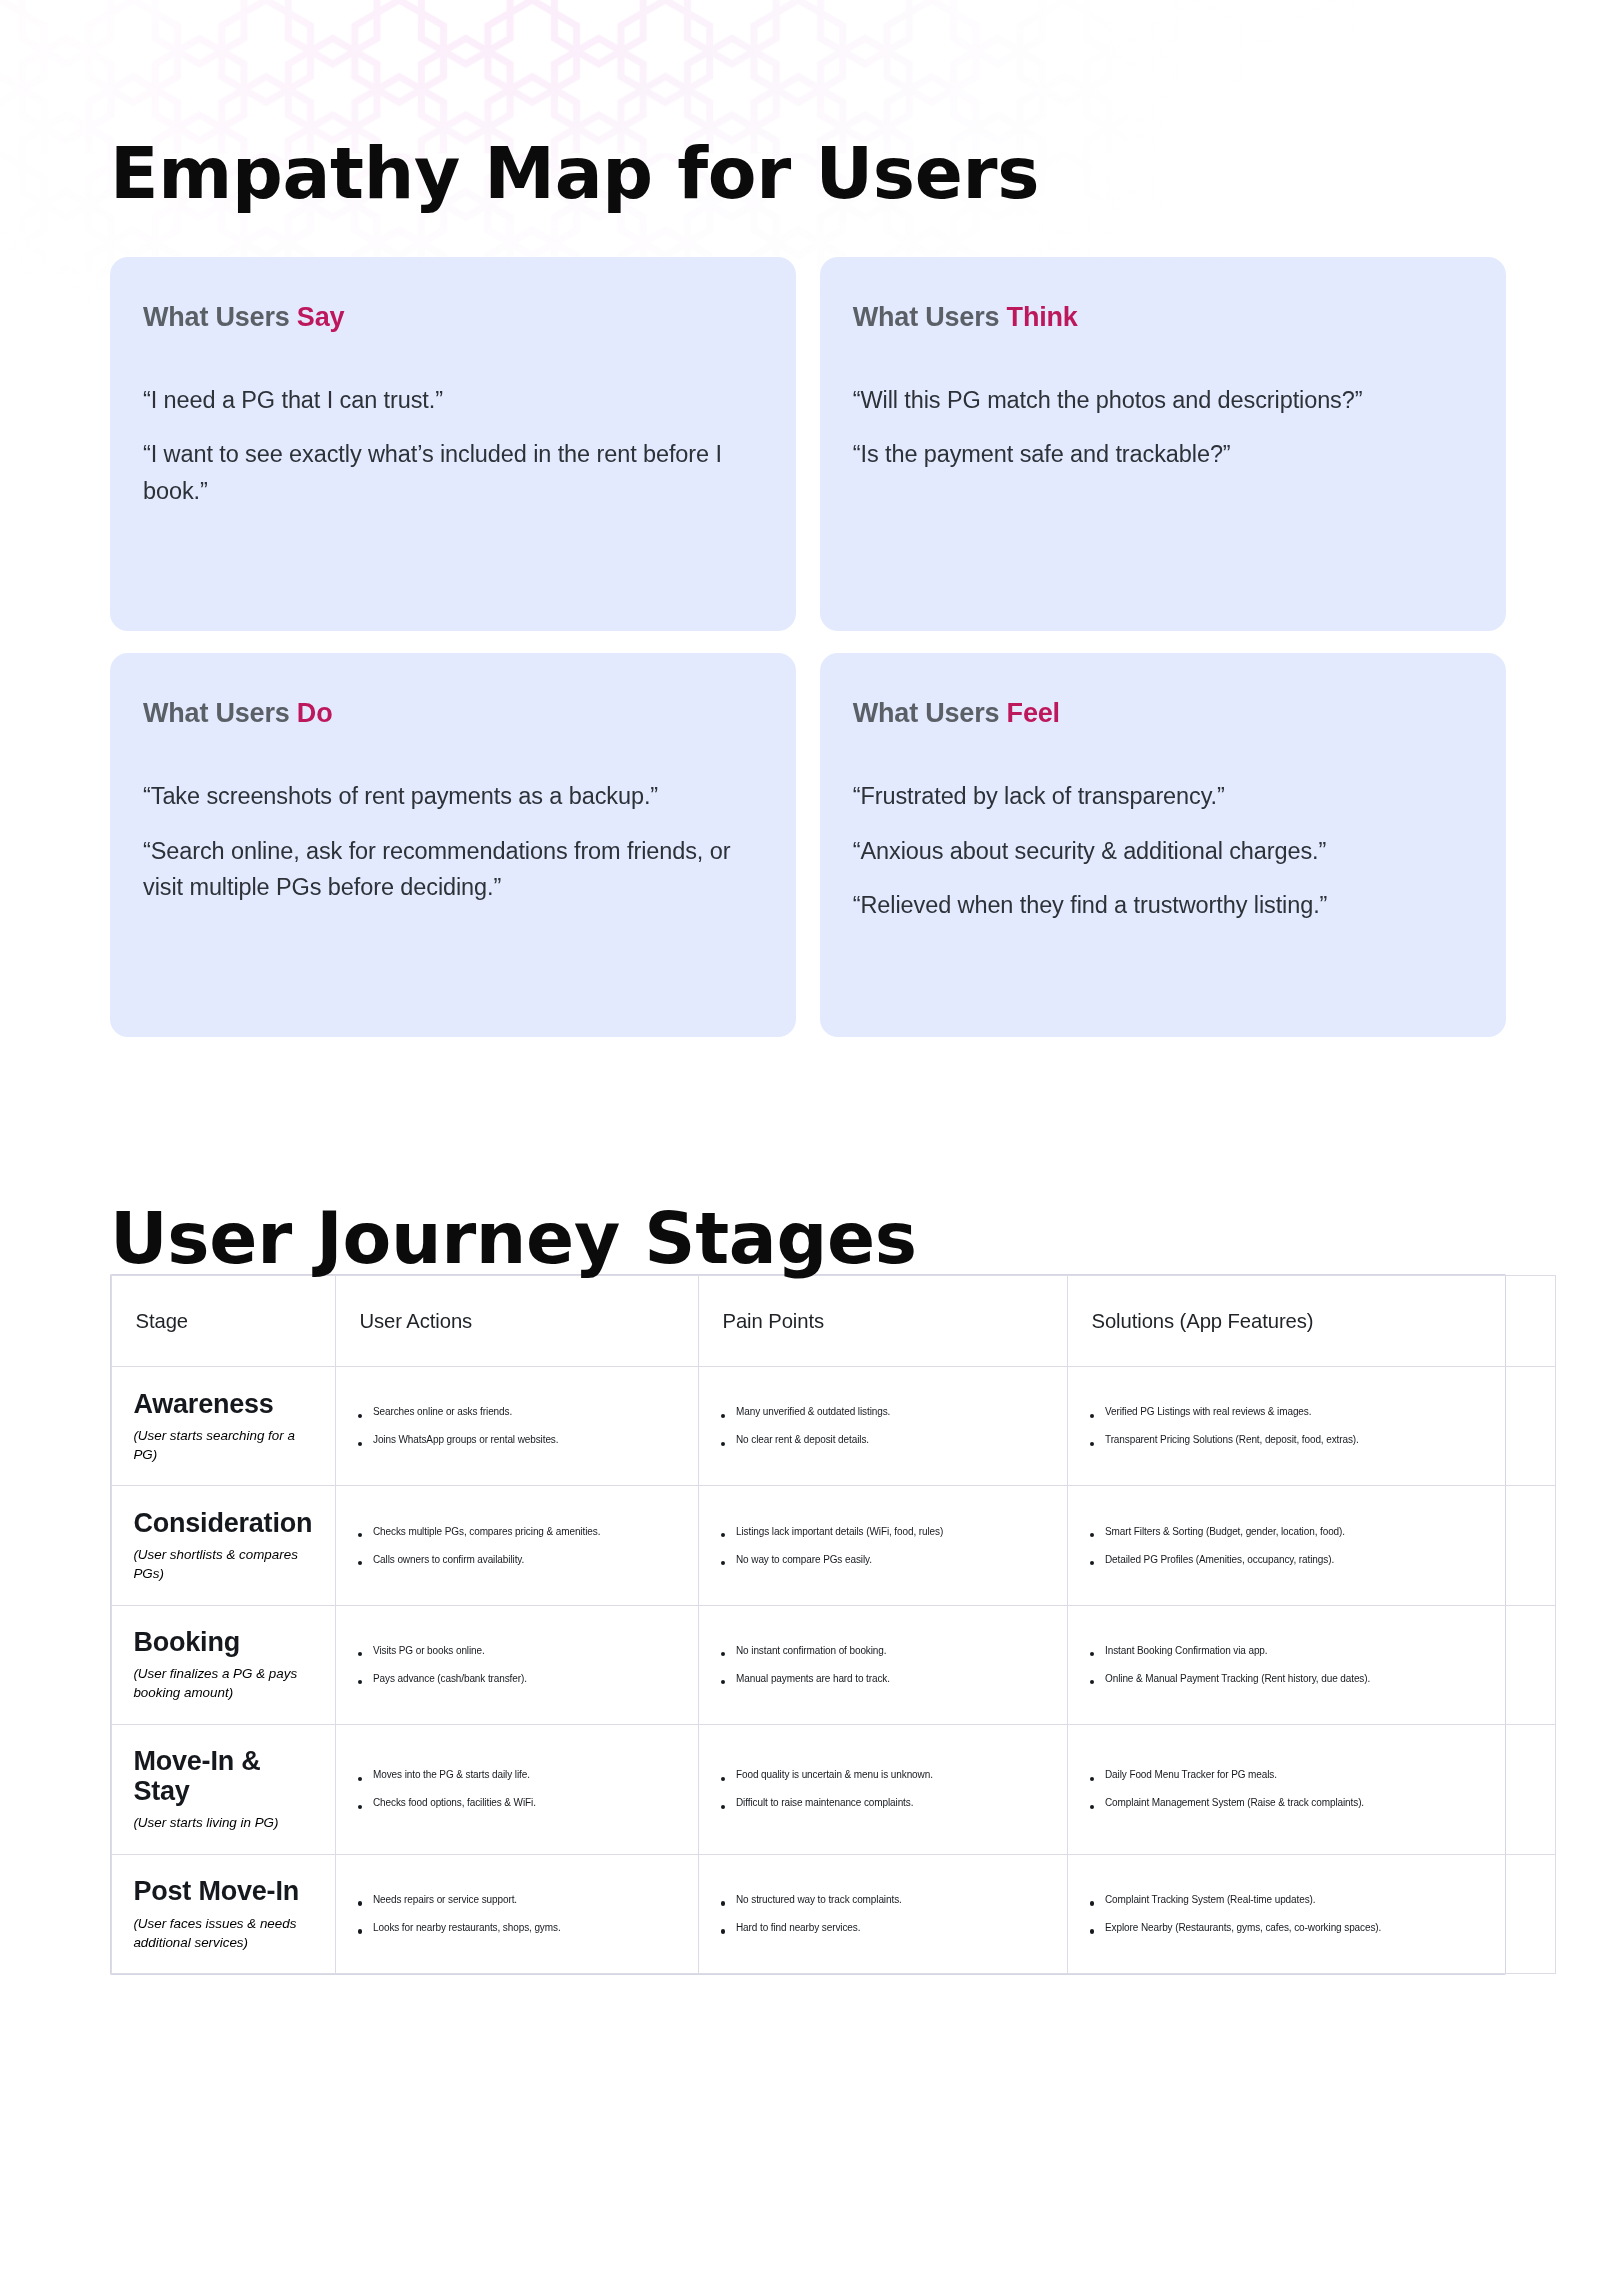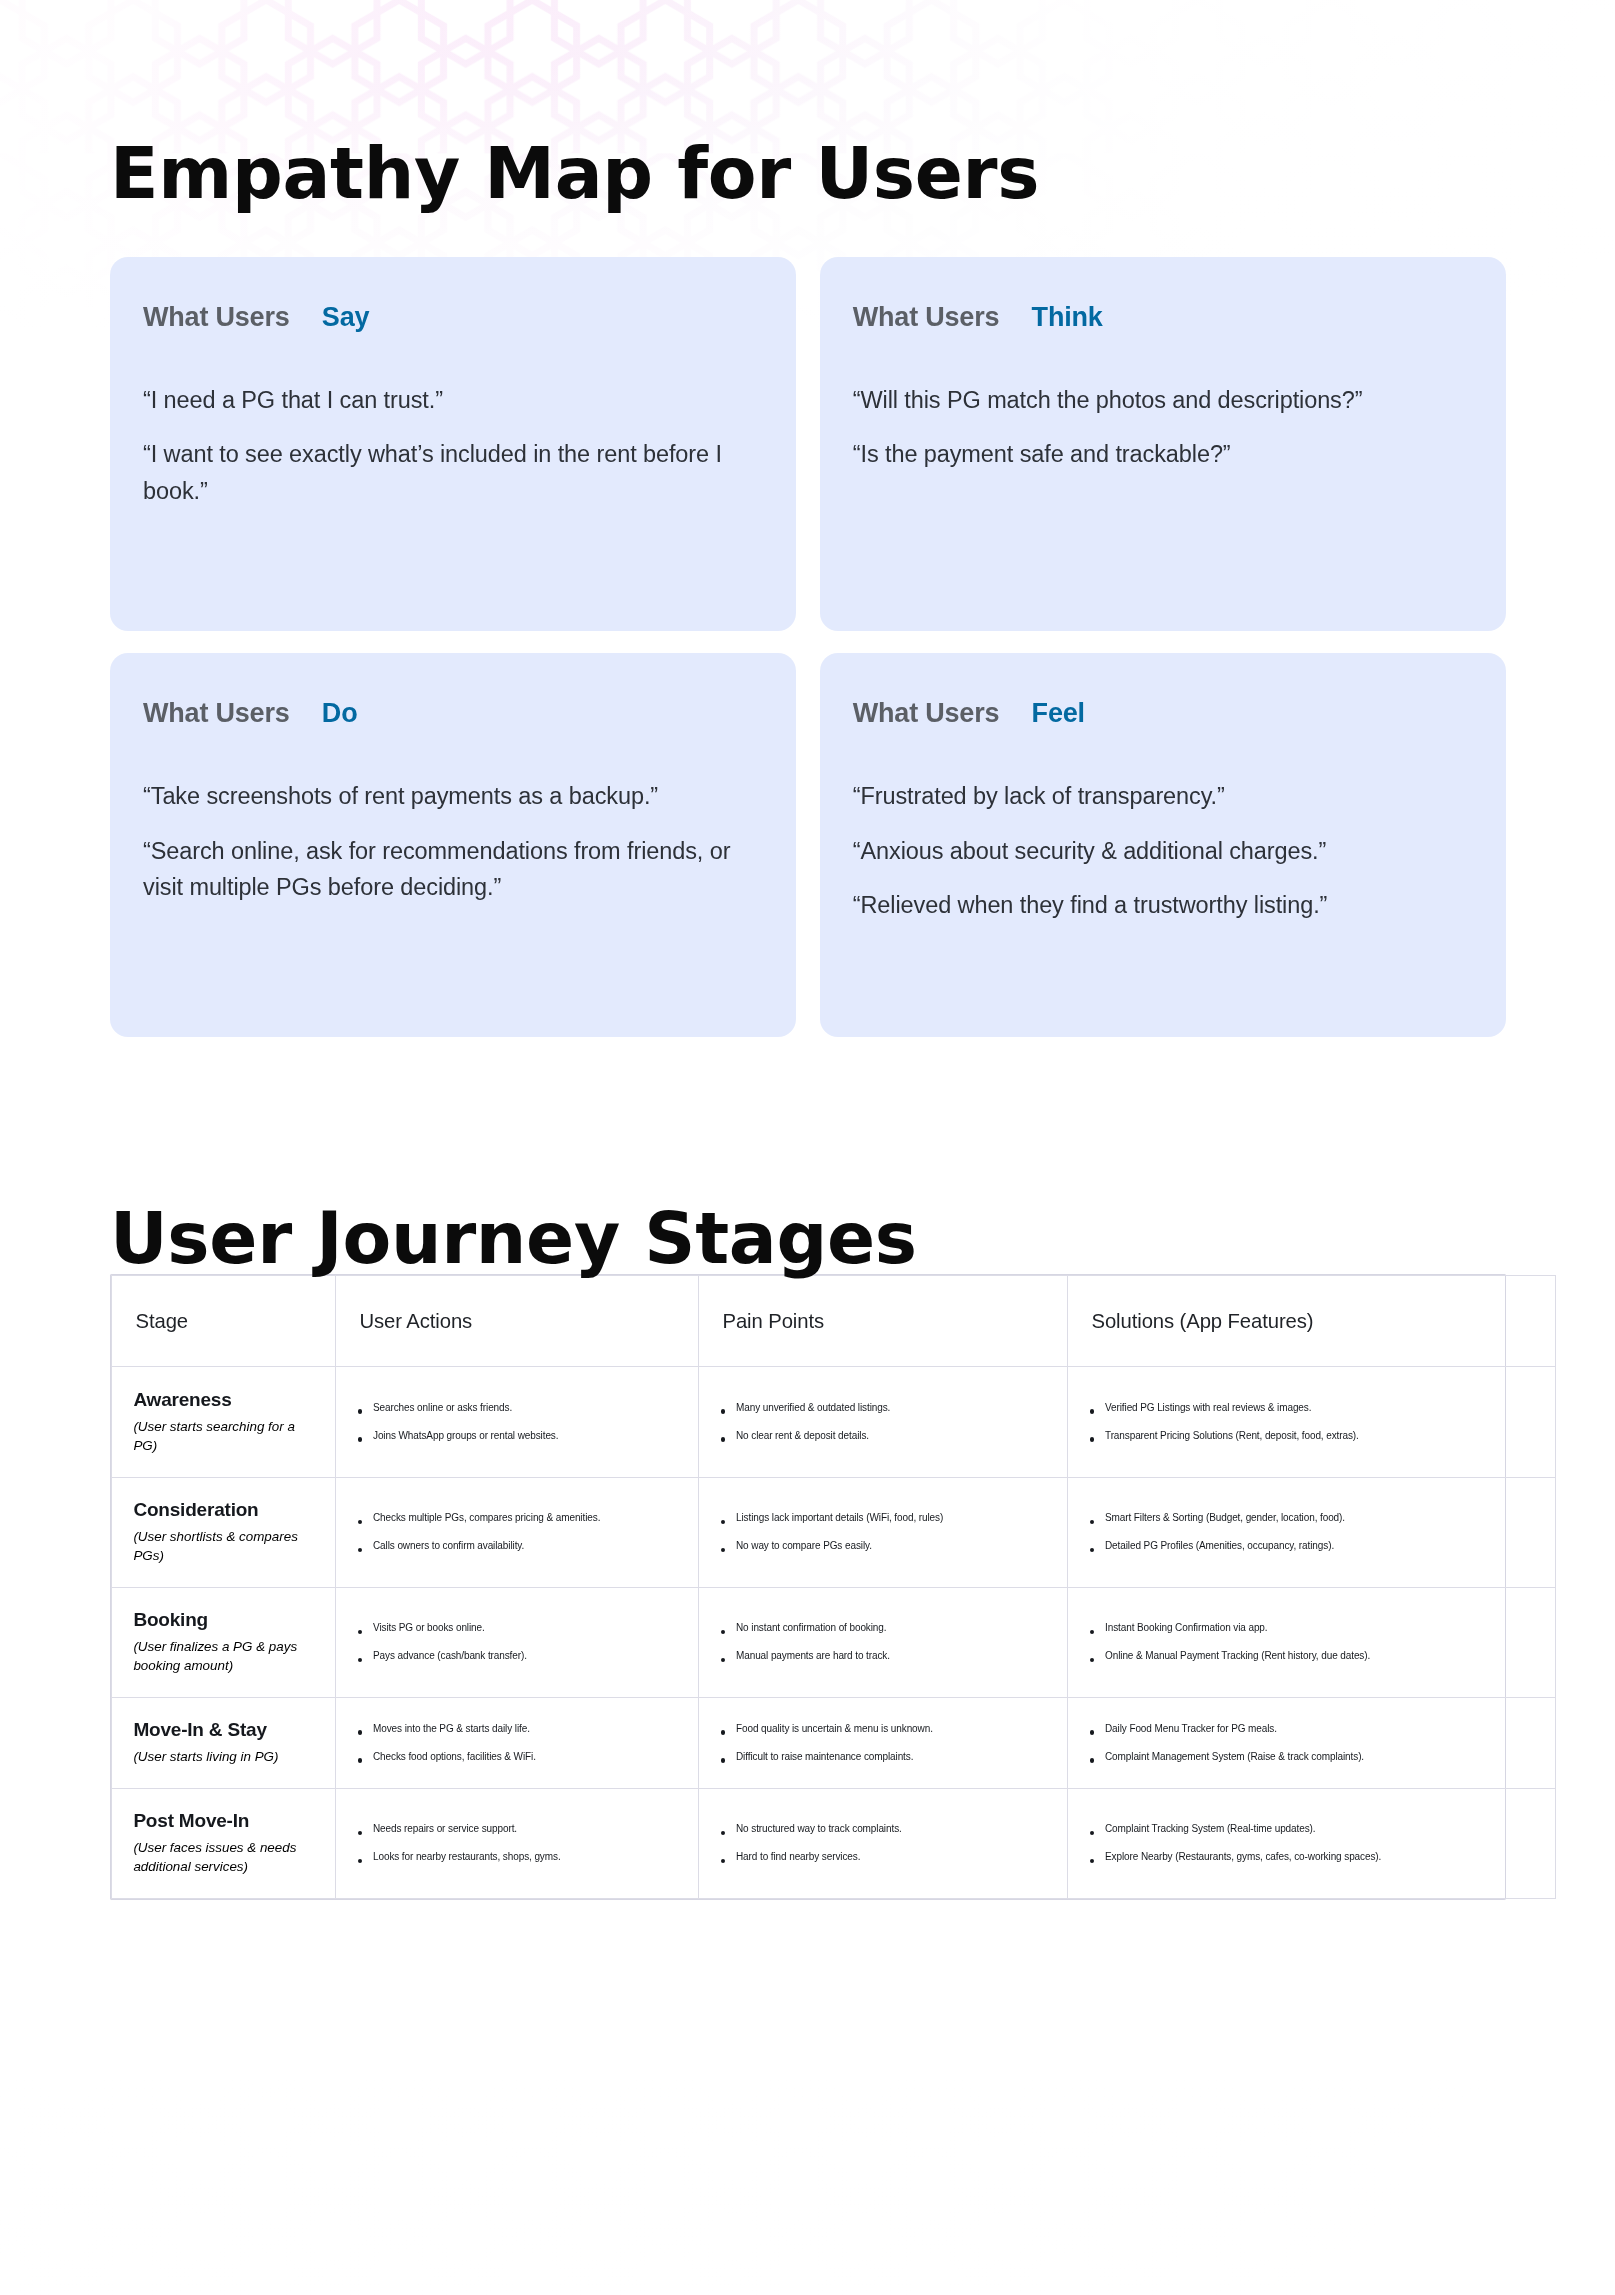--- a/index.html
+++ b/index.html
@@ -76,23 +76,22 @@
 
   .card-heading {
     font-size: 27px;
     line-height: 1.1;
     color: #5b5f66;
     font-weight: 600;
     margin-bottom: 49px;
     letter-spacing: -0.2px;
   }
   .card-heading .accent {
-    color: #0369a1;
+    color: #be185d;
     font-weight: 800;
-    margin-left: 25px;
   }
 
   .quote {
     font-size: 23.5px;
     line-height: 1.56;
     color: #2d3138;
     font-weight: 400;
     margin-bottom: 18px;
     letter-spacing: -0.1px;
   }
@@ -133,21 +132,21 @@
     font-weight: 400;
     color: #1f2227;
     letter-spacing: -0.1px;
     height: 91px;
   }
 
   td.stage-cell {
     padding: 21.4px 21.4px 21.4px 21.4px;
   }
   .stage-name {
-    font-size: 19px;
+    font-size: 27px;
     font-weight: 600;
     color: #15181d;
     letter-spacing: -0.2px;
     line-height: 1.12;
   }
   .stage-sub {
     margin-top: 7px;
     font-size: 13.4px;
     font-style: italic;
     color: #000000;

